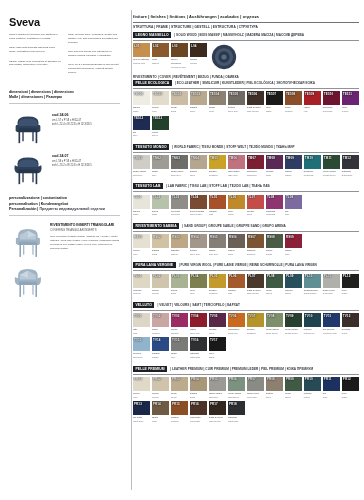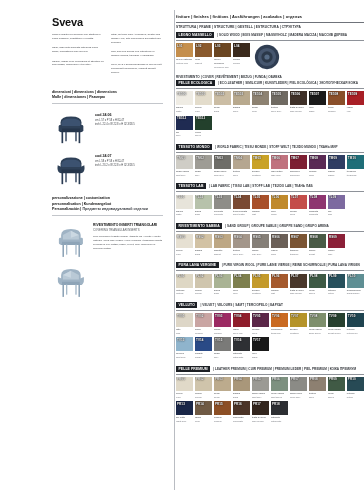--- a/index.html
+++ b/index.html
@@ -2,21 +2,21 @@
 <html><head>
 <meta charset="utf-8">
 <style>
   * { box-sizing: border-box; margin:0; padding:0; }
   html,body { background:#fff; }
   body {
     width:364px; height:500px; position:relative;
     font-family:"Liberation Sans", sans-serif;
     color:#1a1a1a; overflow:hidden;
   }
-  .page { position:absolute; inset:0; display:flex;margin-left:43px; }
+  .page { position:absolute; inset:0; display:flex; }
 
   
   .left { width:131px; padding:16px 6px 0 9px; position:relative; }
   .vrule { position:absolute; left:131px; top:10px; bottom:10px; width:1px; background:#b9bcc2; }
 
   .title { font-size:11px; font-weight:bold; letter-spacing:-0.2px; color:#111; margin-bottom:5px; }
 
   .desc-cols { display:flex; gap:7px; }
   .desc-col { width:52px; }
   .para { font-size:2.5px; line-height:1.55; color:#3a3d42; margin-bottom:5.5px; text-align:left; }

